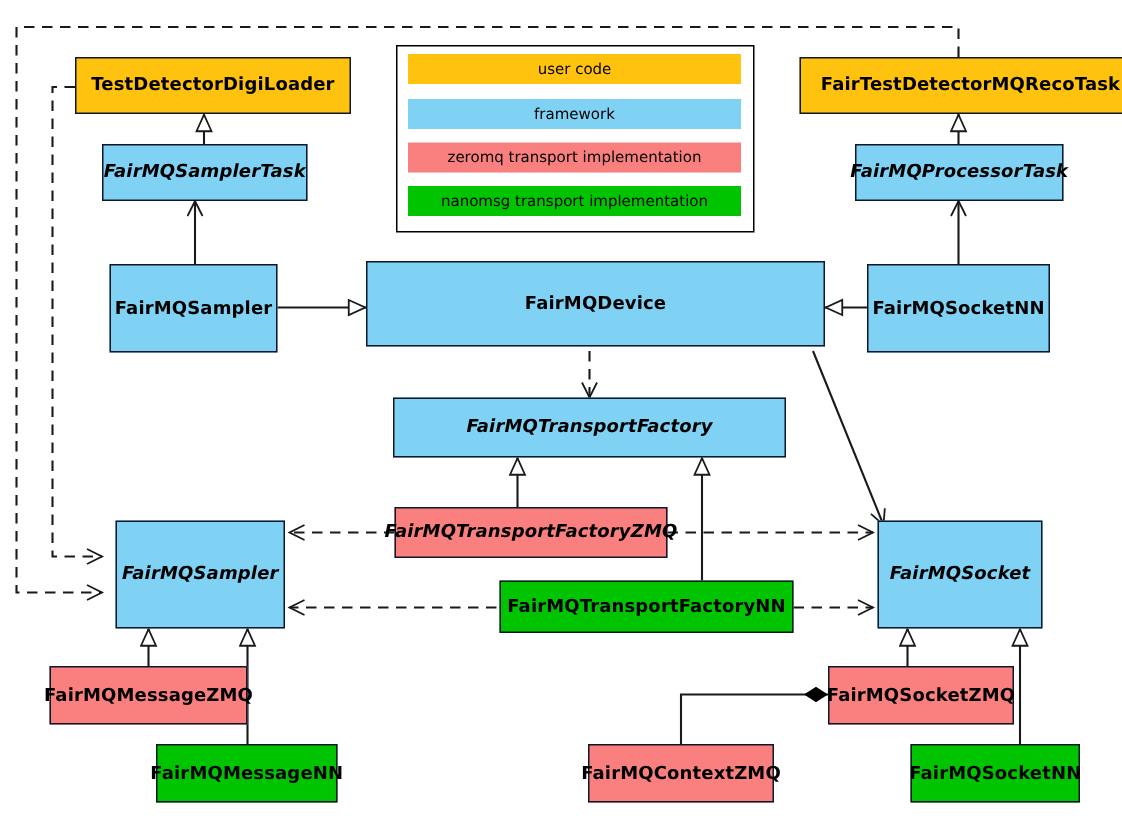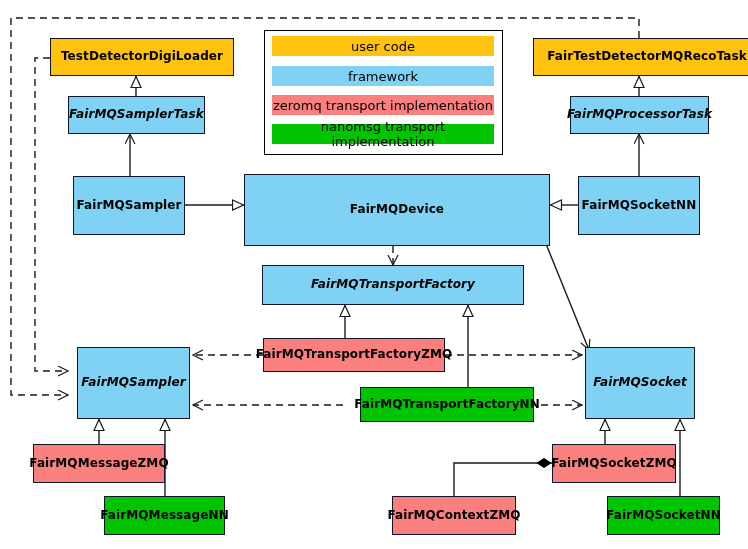--- a/index.html
+++ b/index.html
@@ -48,21 +48,21 @@
     box-sizing: border-box;
     background: #ffffff;
     border: 1px solid #000000;
   }
   .legend-row {
     position: absolute;
     box-sizing: border-box;
     display: flex;
     align-items: center;
     justify-content: center;
-    font-size: 13px;
+    font-size: 10px;
     font-weight: normal;
     color: #000000;
     text-align: center;
   }
 </style>
 </head>
 <body>
 
 <div id="diagram-root">
 
@@ -183,37 +183,37 @@
   </div>
 
   <div class="node abstract" style="left:570px; top:96px; width:139px; height:38px; background:#7FD2F4;">
     <span>FairMQProcessorTask</span>
   </div>
 
   <div class="node" style="left:73px; top:176px; width:112px; height:59px; background:#7FD2F4;">
     <span>FairMQSampler</span>
   </div>
 
-  <div class="node" style="left:244px; top:174px; width:306px; height:72px; background:#7FD2F4;">
+  <div class="node" style="left:244px; top:174px; width:306px; height:57px; background:#7FD2F4;">
     <span>FairMQDevice</span>
   </div>
 
   <div class="node" style="left:578px; top:176px; width:122px; height:59px; background:#7FD2F4;">
     <span>FairMQSocketNN</span>
   </div>
 
   <div class="node abstract" style="left:262px; top:265px; width:262px; height:40px; background:#7FD2F4;">
     <span>FairMQTransportFactory</span>
   </div>
 
-  <div class="node" style="left:263px; top:338px; width:182px; height:34px; background:#FA7F7F;">
+  <div class="node" style="left:263px; top:338px; width:182px; height:34px; background:#FA7F7F;font-style:italic;">
     <span>FairMQTransportFactoryZMQ</span>
   </div>
 
-  <div class="node" style="left:360px; top:387px; width:174px; height:35px; background:#00C400;">
+  <div class="node" style="left:333px; top:387px; width:196px; height:35px; background:#00C400;">
     <span>FairMQTransportFactoryNN</span>
   </div>
 
   <div class="node abstract" style="left:77px; top:347px; width:113px; height:72px; background:#7FD2F4;">
     <span>FairMQSampler</span>
   </div>
 
   <div class="node abstract" style="left:585px; top:347px; width:110px; height:72px; background:#7FD2F4;">
     <span>FairMQSocket</span>
   </div>

